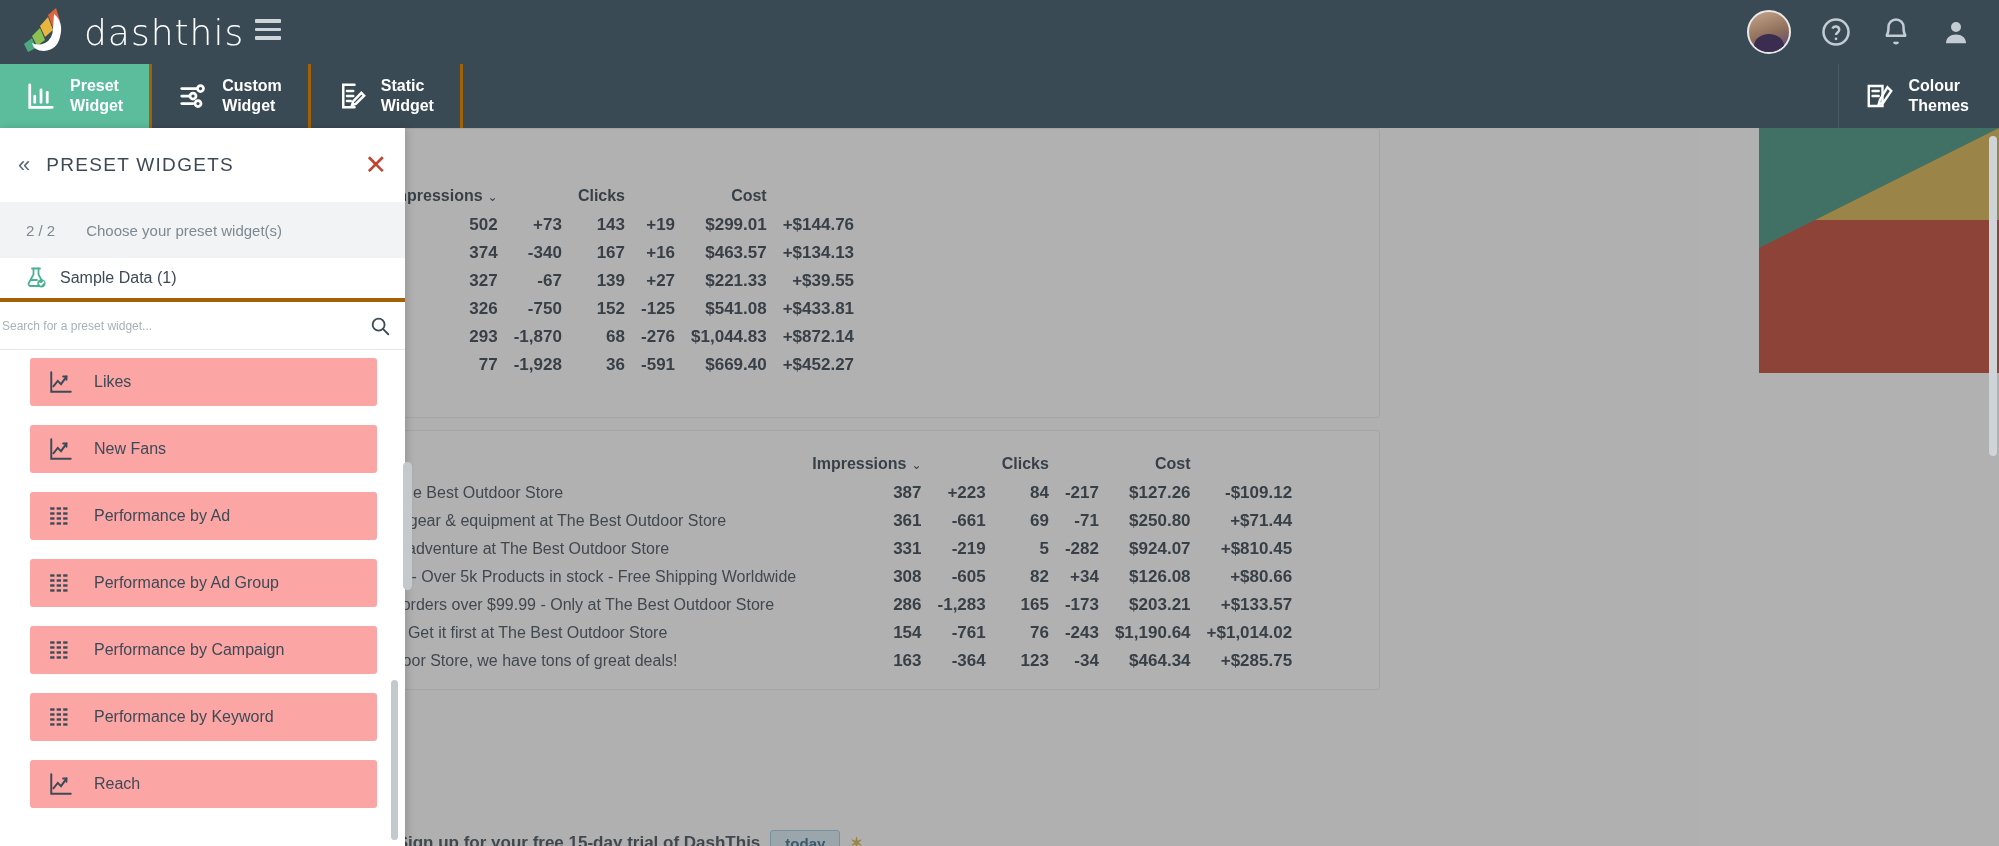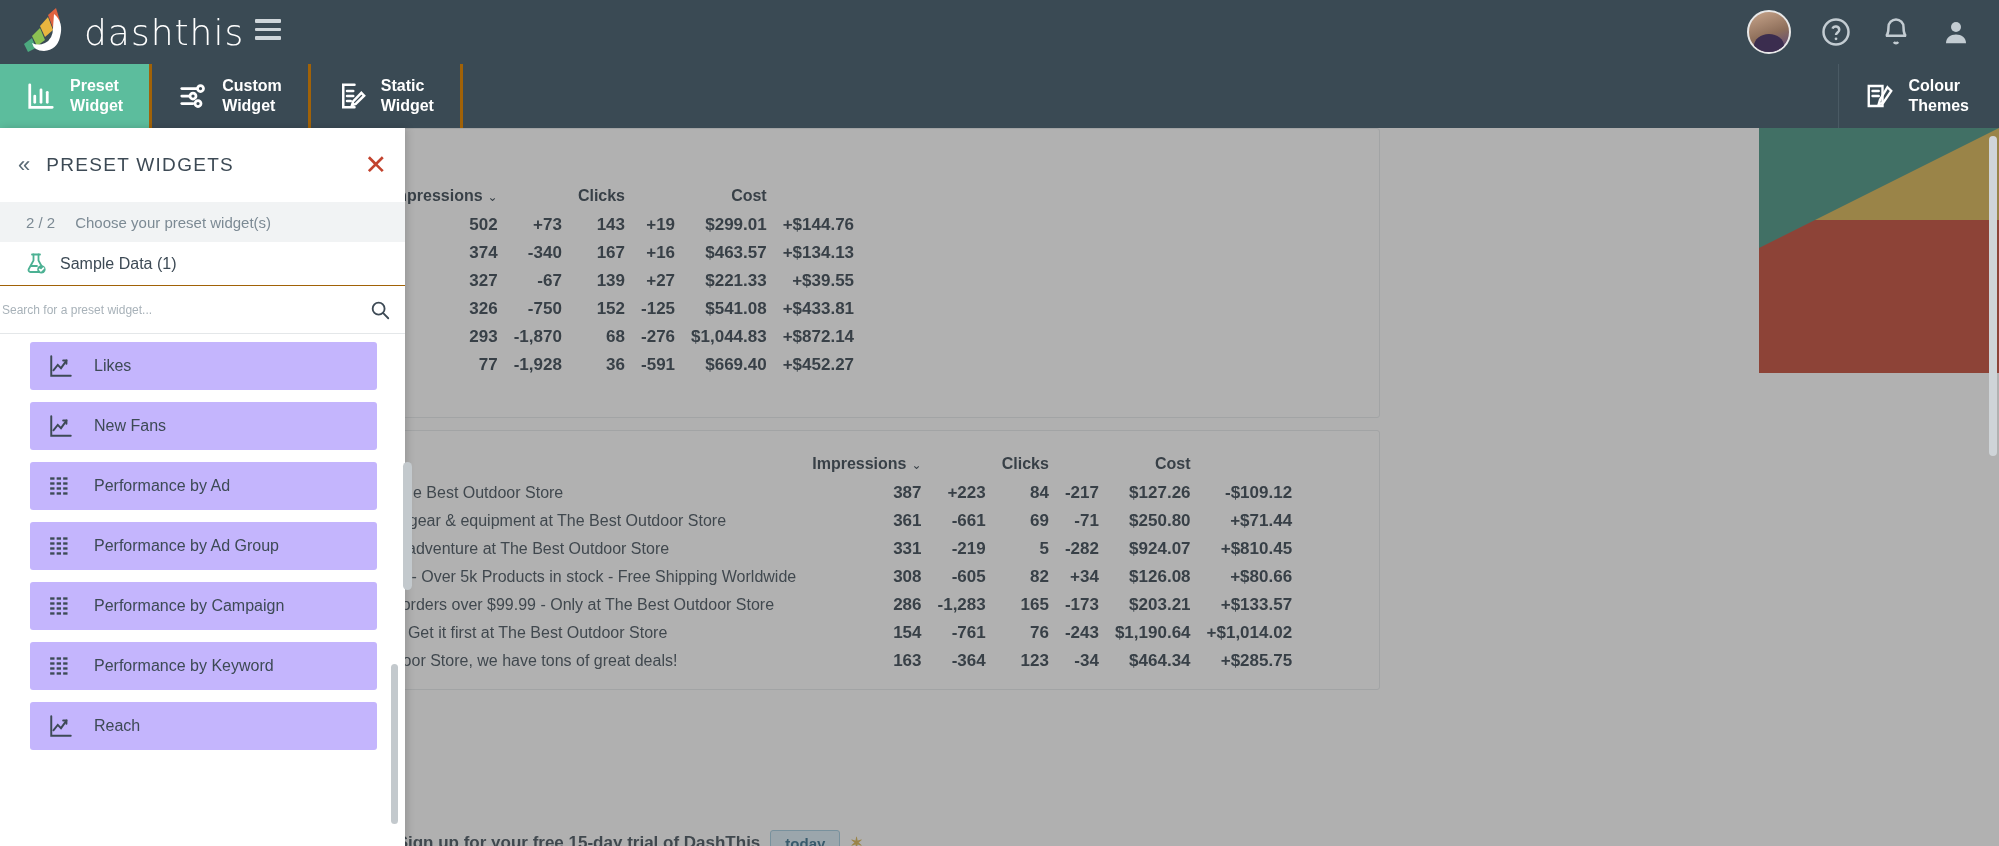--- a/index.html
+++ b/index.html
@@ -161,48 +161,48 @@
   }
   .panel-title {
     font-size: 19px; letter-spacing: 1.3px;
     color: #3d4a55; font-weight: 400; flex: 1;
   }
   .close-x {
     color: #c2432e; font-size: 27px; cursor: pointer;
     line-height: 1; font-weight: 300;
   }
   .choose-row {
-    background: #f1f3f4; height: 40px; flex: none;
-    display: flex; align-items: center; padding: 0 26px; gap: 20px; text-align: right;
+    background: #f1f3f4; height: 56px; flex: none;
+    display: flex; align-items: center; padding: 0 26px; gap: 31px; text-align: right;
   }
   .choose-count { font-size: 15px; color: #7c8a94; }
   .choose-label { font-size: 15px; color: #7c8a94; }
   .source-row {
     height: 44px; flex: none; display: flex; align-items: center;
-    padding: 0 24px; gap: 12px; border-bottom: 1px solid #a16207;
+    padding: 0 24px; gap: 12px; border-bottom: 4px solid #a16207;
   }
   .flask-ico { width: 24px; height: 24px; flex: none; }
   .source-name { font-size: 16px; color: #3d4a55; }
   .search-row {
     height: 48px; flex: none; display: flex; align-items: center;
     padding: 0 14px 0 0; border-bottom: 1px solid #e4e7e9; position: relative;
   }
   .search-input {
     flex: 1; border: none; outline: none; background: transparent;
     font-size: 12px; color: #3d4a55; padding: 0 8px 0 2px;
     font-family: "Liberation Sans", sans-serif;
   }
   .search-input::placeholder { color: #a8b2b9; }
   .search-ico { width: 22px; height: 22px; color: #3d4a55; flex: none; cursor: pointer; }
 
   .wlist { flex: 1; overflow-y: auto; padding: 8px 28px 14px 30px; position: relative; }
   .witem {
-    height: 48px; background: #c4b5fd; border-radius: 3px;
+    height: 48px; background: #fca5a5; border-radius: 3px;
     display: flex; align-items: center; gap: 20px;
-    padding: 0 18px; margin-bottom: 12px; cursor: pointer;
+    padding: 0 18px; margin-bottom: 19px; cursor: pointer;
   }
   .witem-ico { width: 26px; height: 26px; flex: none; color: #3d4a55; }
   .witem-ico svg { width: 100%; height: 100%; display: block; }
   .witem-label { font-size: 16px; color: #3d4a55; }
 
   .panel-scroll {
     position: absolute; right: 7px; top: 330px;
     width: 7px; height: 160px; background: #c3c9cd; border-radius: 4px;
   }
   .outer-scroll {

